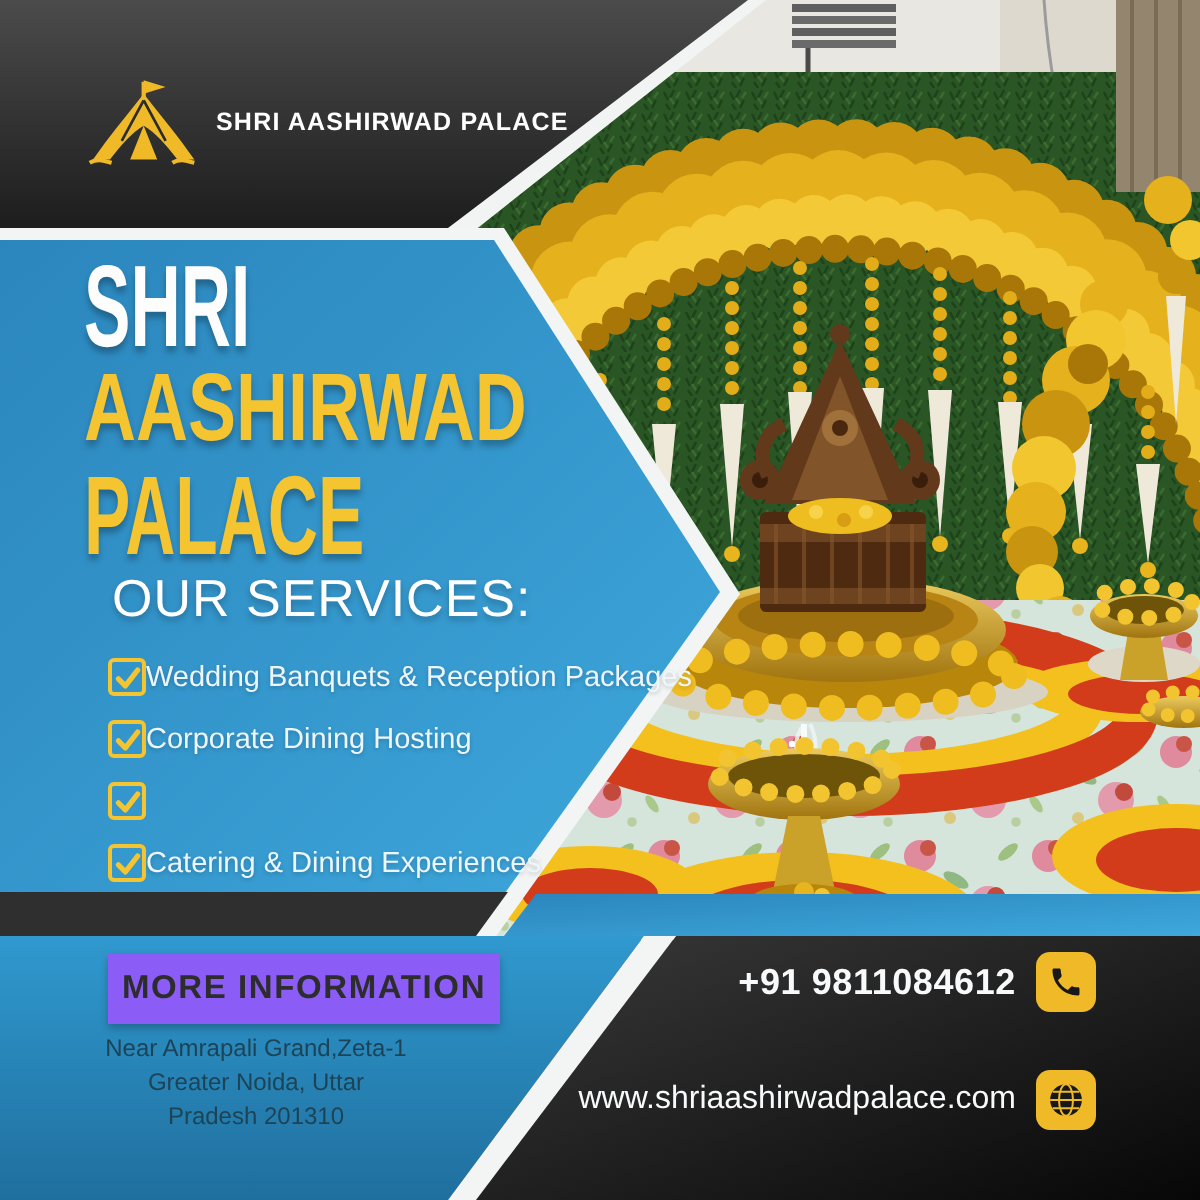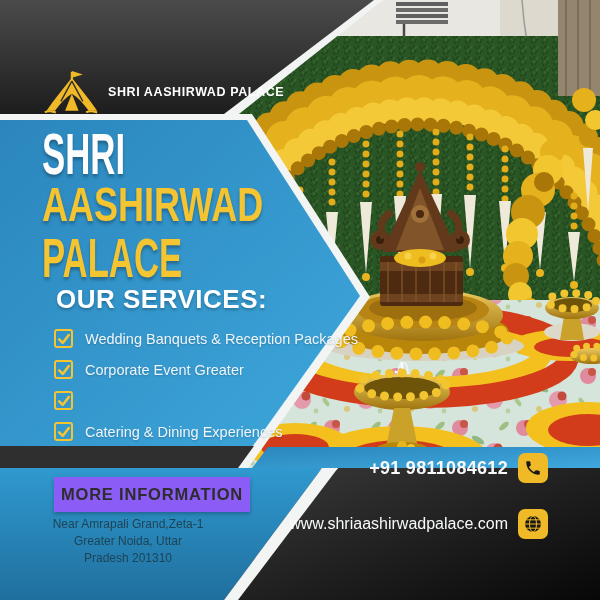--- a/index.html
+++ b/index.html
@@ -1,48 +1,48 @@
 <!DOCTYPE html>
 <html><head>
 <meta charset="utf-8">
 <style>
   html,body{margin:0;padding:0;background:#111;}
   .poster{position:relative;width:600px;height:600px;overflow:hidden;
           font-family:"Liberation Sans",sans-serif;background:#101010;}
   .abs{position:absolute;}
   svg.bg{position:absolute;left:0;top:0;width:600px;height:600px;}
   
-  .brand{left:44px;top:38px;display:flex;align-items:center;gap:10px;margin-top:31px;}
+  .brand{left:44px;top:38px;display:flex;align-items:center;gap:10px;}
   .brand-text{color:#fff;font-weight:bold;line-height:1.55;}
   .brand-l1{font-size:12.5px;letter-spacing:.6px;}
   .brand-l2{font-size:12.5px;letter-spacing:1px;}
   
   .tt{display:inline-block;transform-origin:0 0;line-height:1;white-space:nowrap;
       font-weight:bold;text-shadow:0 3px 4px rgba(0,0,0,.28);}
   .t1{left:42px;top:125px;font-size:58px;color:#fdfdfd;transform:scaleX(.60);}
   .t2{left:42px;top:181px;font-size:48px;color:#f4c431;transform:scaleX(.75);}
   .t3{left:42px;top:230px;font-size:56px;color:#f4c431;transform:scaleX(.62);}
-  .svc-head{left:56px;top:284px;font-size:26px;font-weight:bold;color:#fff;
+  .svc-head{left:56px;top:284px;font-size:26px;font-weight:normal;color:#fff;
             letter-spacing:.5px;text-shadow:0 2px 3px rgba(0,0,0,.25);}
   .svc-list{left:54px;top:329px;display:flex;flex-direction:column;gap:12px;}
-  .svc-row{display:flex;align-items:center;gap:12px;height:19px;}
+  .svc-row{display:flex;align-items:center;height:19px;}
   .svc-box{width:19px;height:19px;border:2.5px solid #f4c431;border-radius:3px;
            box-sizing:border-box;display:flex;align-items:center;justify-content:center;flex:none;}
   .svc-label{font-size:14.5px;color:#eef6fd;text-shadow:0 1px 2px rgba(0,0,0,.2);white-space:nowrap;}
   
   .more-info{left:54px;top:477px;width:196px;height:35px;background:#8b5cf6;
              display:flex;align-items:center;justify-content:center;
              font-size:16.5px;font-weight:bold;color:#2d2d2d;letter-spacing:.8px;
              box-shadow:0 2px 4px rgba(0,0,0,.25);}
   .address{left:6px;top:516px;width:244px;text-align:center;font-size:12px;
            color:#1d4456;line-height:1.42;}
   
   .contact-row{display:flex;align-items:center;gap:10px;}
-  .c-phone{top:453px;right:52px;}
-  .c-web{top:509px;right:52px;}
+  .c-phone{top:476px;right:52px;}
+  .c-web{top:535px;right:52px;}
   .c-text{color:#f7f9fa;white-space:nowrap;}
   .c-phone .c-text{font-size:18px;font-weight:bold;letter-spacing:.3px;}
   .c-web .c-text{font-size:16px;}
   .icon-badge{width:30px;height:30px;background:#f0b927;border-radius:7px;flex:none;
               display:flex;align-items:center;justify-content:center;}
 </style>
 </head>
 <body>
 
 <div class="poster">
@@ -272,21 +272,21 @@
           </svg>
       </span>
       <span class="svc-label">Wedding Banquets &amp; Reception Packages</span>
     </div>
     <div class="svc-row">
       <span class="svc-box">
         <svg width="14" height="14" viewBox="0 0 16 16">
             <polyline points="2.5,8.5 6.5,12.5 13.5,3.5" fill="none" stroke="#f4c431" stroke-width="3" stroke-linecap="round" stroke-linejoin="round"></polyline>
           </svg>
       </span>
-      <span class="svc-label">Corporate Event Greater</span>
+      <span class="svc-label">Corporate Dining Hosting</span>
     </div>
     <div class="svc-row">
       <span class="svc-box">
         <svg width="14" height="14" viewBox="0 0 16 16">
             <polyline points="2.5,8.5 6.5,12.5 13.5,3.5" fill="none" stroke="#f4c431" stroke-width="3" stroke-linecap="round" stroke-linejoin="round"></polyline>
           </svg>
       </span>
     </div>
     <div class="svc-row">
       <span class="svc-box">

